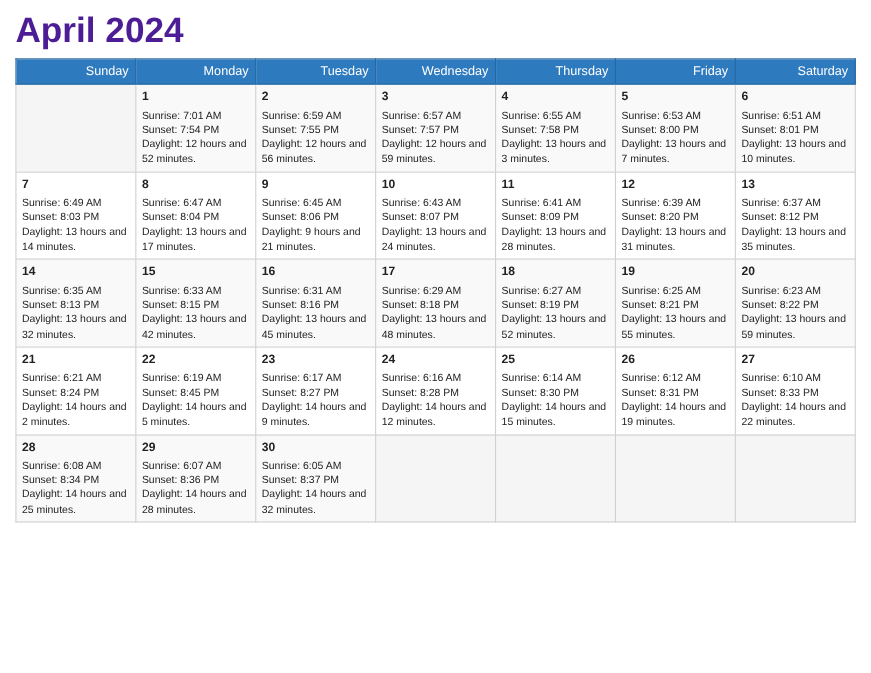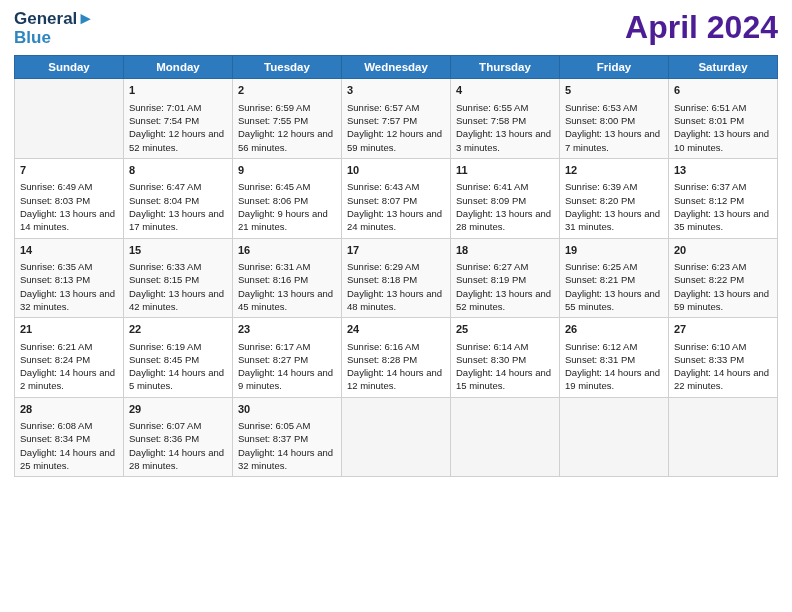--- a/index.html
+++ b/index.html
@@ -46,23 +46,23 @@
     }
     table {
       width: 100%;
       border-collapse: collapse;
       table-layout: fixed;
     }
     thead tr th {
       background-color: #2e7abf;
       color: #fff;
       font-size: 11.5px;
-      font-weight: bold;
+      font-weight: normal;
       padding: 5px 6px;
-      text-align: center;
+      text-align: right;
       border: 1px solid #2567a0;
     }
     tbody tr td {
       vertical-align: top;
       font-size: 9.5px;
       color: #222;
       padding: 4px 5px;
       border: 1px solid #d0d0d0;
       background: #fff;
       line-height: 1.4;
@@ -78,30 +78,20 @@
     }
     .empty-cell {
       background: #f5f5f5 !important;
     }
   </style>
 </head>
 <body>
 
 <div class="page">
   <div class="header">
-    <div class="logo">
-      <div class="logo-row">
-        <div>
-          <div style="font-size:17px;font-weight:bold;color:#1a3a5c;line-height:1.1;">
-            General<span style="color:#2e86c1;">►</span>
-          </div>
-          <div style="font-size:17px;font-weight:bold;color:#2e86c1;line-height:1.1;">Blue</div>
-        </div>
-      </div>
-    </div>
     <div class="title-block">
       <div class="title-month">April 2024</div>
     </div>
   </div>
 
   <table>
     <thead>
       <tr>
         <th>Sunday</th>
         <th>Monday</th>

